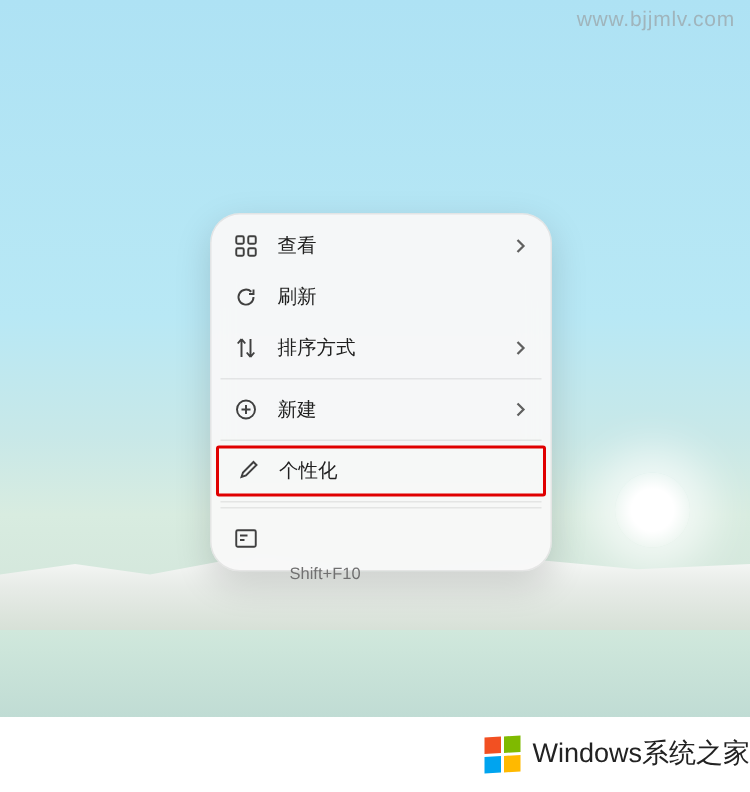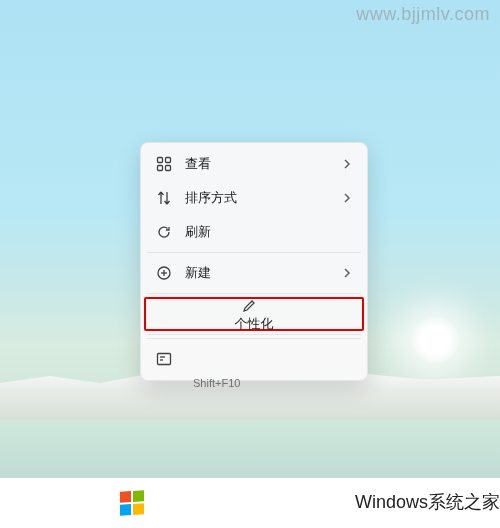--- a/index.html
+++ b/index.html
@@ -24,21 +24,21 @@
     background: radial-gradient(circle, #ffffff 0%, #ffffff 40%, rgba(255,255,255,0.6) 70%, rgba(255,255,255,0) 100%);
     box-shadow: 0 0 30px 15px rgba(255,255,255,0.7);
   }
   
   .context-menu {
     position: absolute;
     left: 140px; top: 142px;
     width: 228px;
     background: rgba(248,248,248,0.96);
     border: 1px solid rgba(0,0,0,0.08);
-    border-radius: 8px;
+    border-radius: 20px;
     box-shadow: 0 8px 24px rgba(0,0,0,0.15);
     padding: 4px;
     backdrop-filter: blur(10px);
   }
   .menu-item {
     display: flex; align-items: center;
     height: 34px;
     padding: 0 10px;
     border-radius: 4px;
     font-size: 13px;
@@ -55,45 +55,45 @@
   .menu-sub { width: 12px; display: flex; align-items: center; justify-content: center; color: #606060; }
   .menu-sub svg { width: 10px; height: 10px; stroke: currentColor; fill: none; stroke-width: 1.5; }
   .menu-shortcut { font-size: 11px; color: #707070; margin-left: 8px; margin-top: 48px; }
   .separator { height: 1px; background: rgba(0,0,0,0.08); margin: 3px 2px; }
   .highlight-box {
     border: 2px solid #e00000;
     border-radius: 2px;
     margin: 0 -1px;
     padding: 0;
   }
-  .highlight-box .menu-item { height: 30px; flex-direction: column; }
+  .highlight-box .menu-item { height: 30px; }
   
   .attribution {
     position: absolute; left: 0; right: 0; bottom: 0;
     height: 50px;
     background: #ffffff;
-    display: flex; align-items: center; justify-content: space-between;
+    display: flex; align-items: center; justify-content: flex-end;
     padding-left: 120px;
     font-size: 18px;
   }
   .win-logo {
     width: 24px; height: 24px; margin-right: 8px;
     display: grid; grid-template-columns: 1fr 1fr; grid-template-rows: 1fr 1fr; gap: 2px;
     transform: skewY(-3deg);
   }
   .win-logo span:nth-child(1){background:#f25022;}
   .win-logo span:nth-child(2){background:#7fba00;}
   .win-logo span:nth-child(3){background:#00a4ef;}
   .win-logo span:nth-child(4){background:#ffb900;}
   .attr-main { font-weight: 400; color: #222; }
   .attr-wrap { display: flex; flex-direction: column; line-height: 1.1; }
   .watermark-url {
     position: absolute;
     right: 10px; top: 4px;
-    font-size: 18px;
+    font-size: 14px;
     color: rgba(150,150,150,0.6);
     letter-spacing: 0.5px;
     font-family: Arial, sans-serif;
   }
 </style>
 </head>
 <body>
 
 <div class="desktop">
   <div class="watermark-url">www.bjjmlv.com</div>
@@ -116,38 +116,38 @@
       <span class="menu-sub">
         <svg viewBox="0 0 10 10">
             <polyline points="3,1 7,5 3,9"></polyline>
           </svg>
       </span>
     </div>
 
     <div class="menu-item">
       <span class="menu-icon">
         <svg viewBox="0 0 16 16">
+            <path d="M13 8a5 5 0 1 1-1.5-3.5M13 3v3h-3"></path>
+          </svg>
+      </span>
+      <span class="menu-label">刷新</span>
+    </div>
+
+    <div class="menu-item">
+      <span class="menu-icon">
+        <svg viewBox="0 0 16 16">
             <path d="M5 2v12M5 2l-2.5 3M5 2l2.5 3M11 14V2M11 14l-2.5-3M11 14l2.5-3"></path>
           </svg>
       </span>
       <span class="menu-label">排序方式</span>
       <span class="menu-sub">
         <svg viewBox="0 0 10 10">
             <polyline points="3,1 7,5 3,9"></polyline>
           </svg>
       </span>
-    </div>
-
-    <div class="menu-item">
-      <span class="menu-icon">
-        <svg viewBox="0 0 16 16">
-            <path d="M13 8a5 5 0 1 1-1.5-3.5M13 3v3h-3"></path>
-          </svg>
-      </span>
-      <span class="menu-label">刷新</span>
     </div>
 
     <div class="separator"></div>
 
     <div class="menu-item">
       <span class="menu-icon">
         <svg viewBox="0 0 16 16">
             <circle cx="8" cy="8" r="6"></circle>
             <line x1="8" y1="5" x2="8" y2="11"></line>
             <line x1="5" y1="8" x2="11" y2="8"></line>

